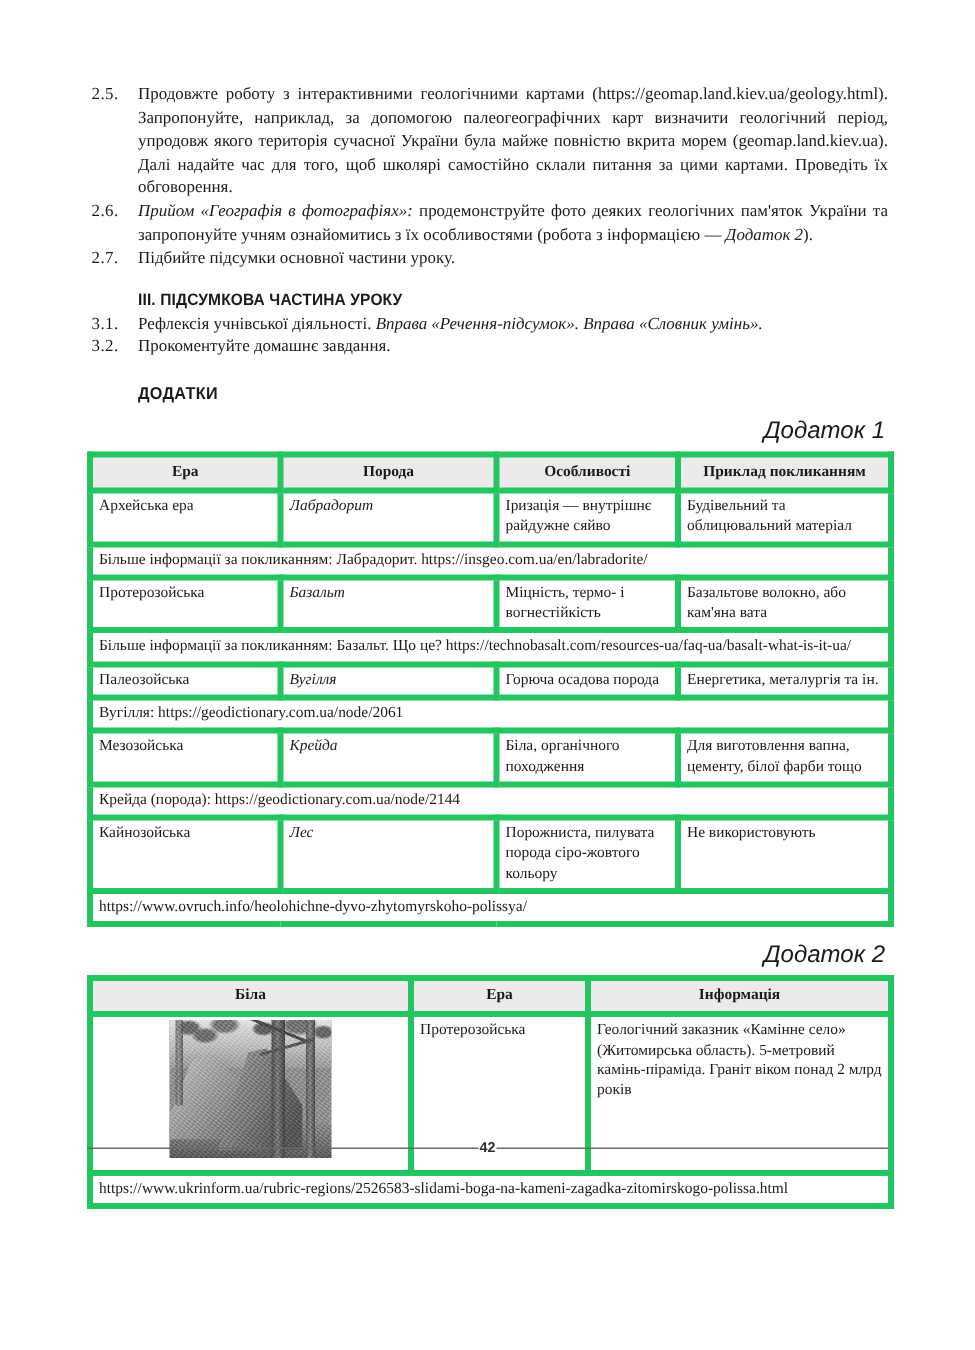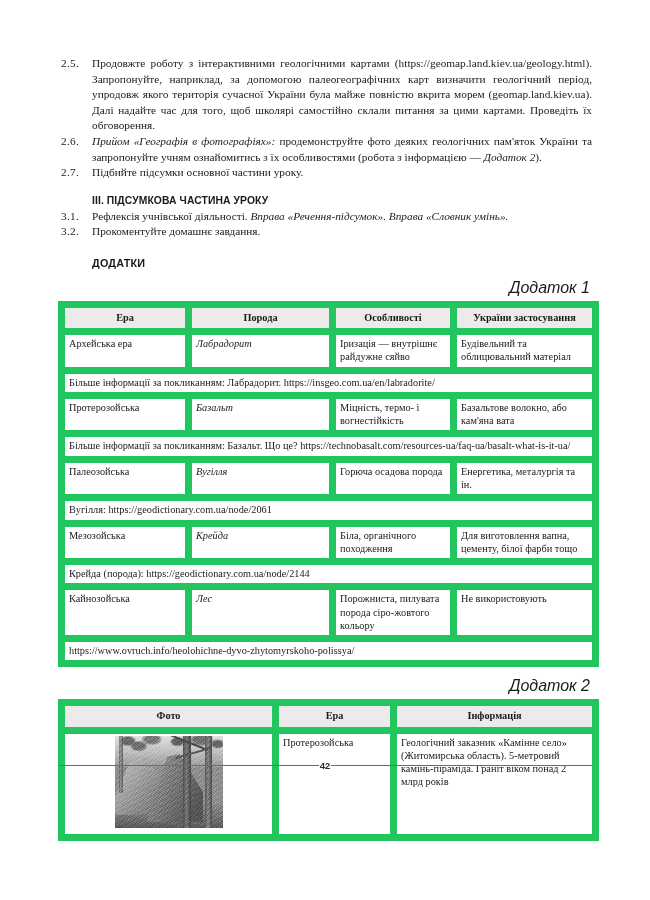--- a/index.html
+++ b/index.html
@@ -83,21 +83,21 @@
 
   
   table.doc-table {
     width: 100%;
     border-collapse: collapse;
     table-layout: fixed;
     font-size: 10.3px;
     line-height: 13.2px;
   }
   table.doc-table td, table.doc-table th {
-    border: 7px solid #22c55e;
+    border: 4px solid #22c55e;
     vertical-align: top;
     padding: 2px 4px 3px 4px;
     box-sizing: border-box;
     word-wrap: break-word;
     overflow-wrap: break-word;
   }
   table.doc-table th {
     background: #eceaea;
     text-align: center;
     font-weight: bold;
@@ -260,21 +260,21 @@
       <col class="c1">
         <col class="c2">
         <col class="c3">
         <col class="c4">
     </colgroup>
     <thead>
       <tr>
         <th>Ера</th>
         <th>Порода</th>
         <th>Особливості</th>
-        <th>України застосування</th>
+        <th>Приклад покликанням</th>
       </tr>
     </thead>
     <tbody>
       <tr>
         <td>Архейська ера</td>
         <td class="rock-name">Лабрадорит</td>
         <td>Іризація — внутрішнє райдужне сяйво</td>
         <td>Будівельний та облицювальний матеріал</td>
       </tr>
       <tr>
@@ -326,21 +326,21 @@
   <div class="appendix-cap">Додаток 2</div>
 
   <table class="doc-table t2">
     <colgroup>
       <col class="c1">
         <col class="c2">
         <col class="c3">
     </colgroup>
     <thead>
       <tr>
-        <th>Фото</th>
+        <th>Біла</th>
         <th>Ера</th>
         <th>Інформація</th>
       </tr>
     </thead>
     <tbody>
       <tr>
         <td class="photo-cell">
           <span class="photo">
             <span class="sky"></span>
             <span class="canopy"></span>
@@ -351,20 +351,23 @@
             <span class="trunk2"></span>
             <span class="trunk3"></span>
             <span class="branch1"></span>
             <span class="branch2"></span>
             <span class="grain"></span>
           </span>
         </td>
         <td>Протерозойська</td>
         <td>Геологічний заказник «Камінне село» (Житомирська область). 5-метровий камінь-піраміда. Граніт віком понад 2 млрд років</td>
       </tr>
+      <tr>
+        <td class="link-row" colspan="3">https://www.ukrinform.ua/rubric-regions/2526583-slidami-boga-na-kameni-zagadka-zitomirskogo-polissa.html</td>
+      </tr>
     </tbody>
   </table>
 
   <div class="footer">
     <div class="rule"></div>
     <div class="pagenum">42</div>
     <div class="rule"></div>
   </div>
 
 </div>

